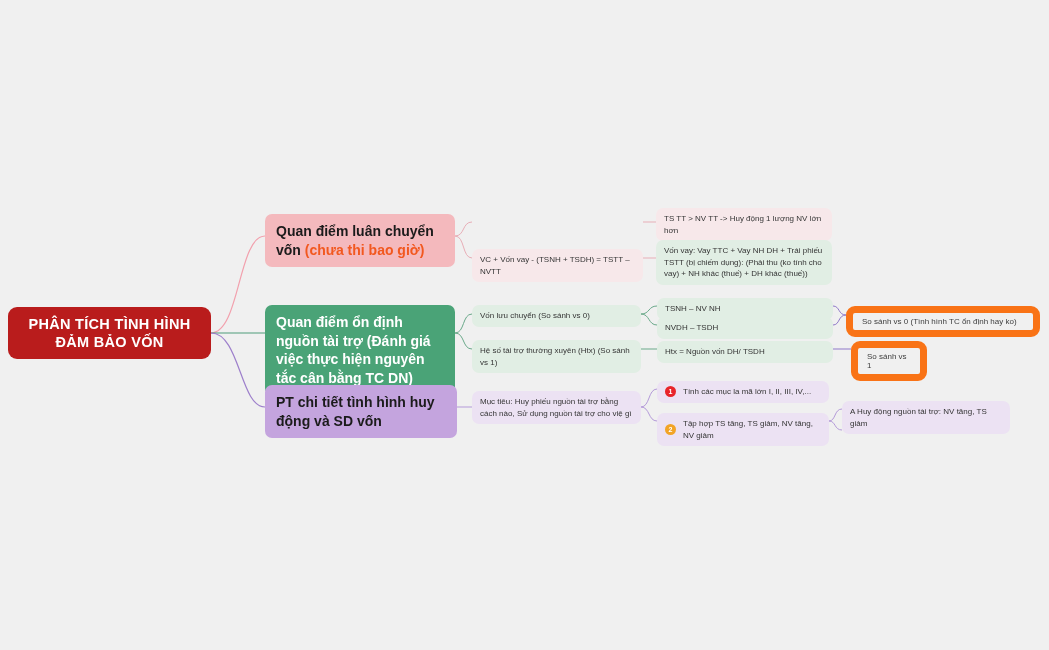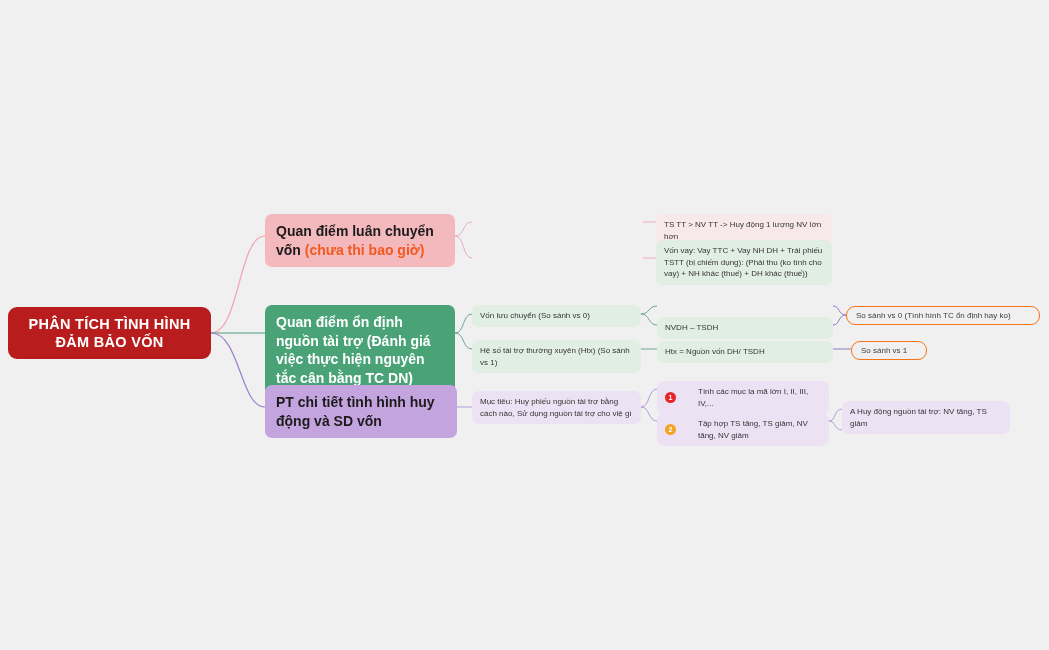--- a/index.html
+++ b/index.html
@@ -76,28 +76,28 @@
     line-height: 1.45;
     color: #353535;
     padding: 5px 8px;
   }
   .p-tint { background: #f7e8ea; }
   .g-tint { background: #e1eee4; }
   .u-tint { background: #ece2f3; }
 
   .outline {
     background: transparent;
-    border: 1px solid #f97316;
+    border: 7px solid #f97316;
     border-radius: 9px;
     color: #3d3d3d;
     font-size: 8px;
     padding: 4px 9px;
   }
 
-  .badge-row { display: flex; align-items: center; gap: 22px; }
+  .badge-row { display: flex; align-items: center; gap: 7px; }
   .badge {
     flex: 0 0 auto;
     width: 11px; height: 11px;
     border-radius: 50%;
     color: #fff;
     font-size: 7px;
     font-weight: bold;
     display: flex; align-items: center; justify-content: center;
     line-height: 1;
   }
@@ -139,39 +139,45 @@
   </svg>
 
   <div class="node root">
     <span class="txt"><span>PHÂN TÍCH TÌNH HÌNH</span><br><span>ĐẢM BẢO VỐN</span></span>
   </div>
 
   <div class="node l1 l1-pink">
     <span class="txt"><span>Quan điểm luân chuyển vốn </span><span class="note-orange">(chưa thi bao giờ)</span></span>
   </div>
 
-
-  <div class="node sm p-tint" style="left:656px; top:214px; width:176px;align-items:center;">
+  <div class="node sm p-tint" style="left:472px; top:249px; width:171px;">
+    <span class="txt">VC + Vốn vay - (TSNH + TSDH) = TSTT – NVTT</span>
+  </div>
+
+  <div class="node sm p-tint" style="left:656px; top:208px; width:176px;align-items:center;">
     <span class="txt">TS TT &gt; NV TT -&gt; Huy động 1 lượng NV lớn hơn</span>
   </div>
   <div class="node sm g-tint" style="left:656px; top:240px; width:176px;">
     <span class="txt">Vốn vay: Vay TTC + Vay NH DH + Trái phiếu TSTT (bị chiếm dụng): (Phải thu (ko tính cho vay) + NH khác (thuế) + DH khác (thuế))</span>
   </div>
 
   <div class="node l1 l1-green">
     <span class="txt">Quan điểm ổn định nguồn tài trợ (Đánh giá việc thực hiện nguyên tắc cân bằng TC DN)</span>
   </div>
 
   <div class="node sm g-tint" style="left:472px; top:305px; width:169px;">
     <span class="txt">Vốn lưu chuyển (So sánh vs 0)</span>
   </div>
   <div class="node sm g-tint" style="left:472px; top:340px; width:169px;">
     <span class="txt">Hệ số tài trợ thường xuyên (Htx) (So sánh vs 1)</span>
   </div>
 
+  <div class="node sm g-tint" style="left:657px; top:298px; width:176px;">
+    <span class="txt">TSNH – NV NH</span>
+  </div>
   <div class="node sm g-tint" style="left:657px; top:317px; width:176px;">
     <span class="txt">NVDH – TSDH</span>
   </div>
   <div class="node sm g-tint" style="left:657px; top:341px; width:176px;">
     <span class="txt">Htx = Nguồn vốn DH/ TSDH</span>
   </div>
 
   <div class="node outline" style="left:846px; top:306px; width:194px;">
     <span class="txt">So sánh vs 0 (Tình hình TC ổn định hay ko)</span>
   </div>

